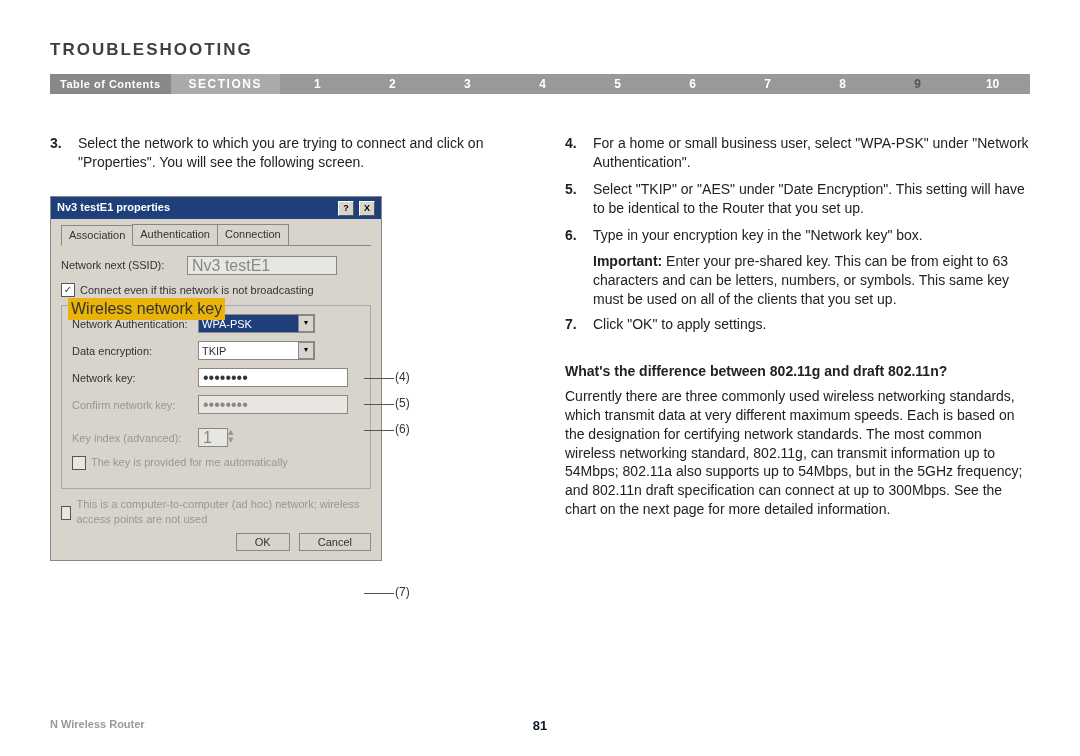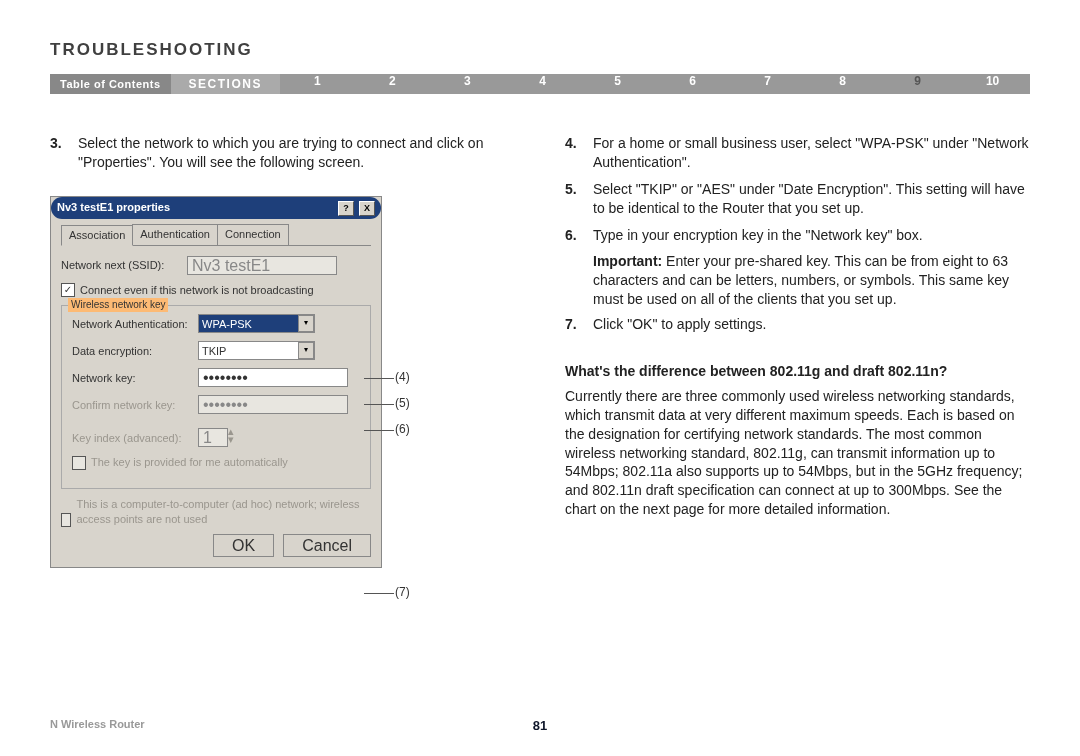--- a/index.html
+++ b/index.html
@@ -20,20 +20,21 @@
     font-size: 17px;
     color: #404040;
     margin-bottom: 14px;
   }
   .navbar {
     background: #999;
     color: #fff;
     font-size: 12px;
     height: 20px;
     display: flex;
+    align-items: center;
     font-weight: bold;
   }
   .nav-toc {
     background: #888;
     padding: 0 10px;
     line-height: 20px;
     font-size: 11px;
     letter-spacing: 0.5px;
   }
   .nav-sections {
@@ -87,21 +88,20 @@
   }
   .dlg-title {
     background: #1e3f7a;
     color: #fff;
     padding: 3px 6px;
     font-weight: bold;
     font-size: 11px;
     display: flex;
     justify-content: space-between;
     align-items: center;
-    border-radius: 11px;
   }
   .dlg-title-btns span {
     display:inline-block; width:14px;height:13px;background:#d8d4cc;border:1px solid #fff;border-right-color:#555;border-bottom-color:#555;margin-left:2px;font-size:9px;text-align:center;color:#000;line-height:12px;font-weight:bold;
   }
   .dlg-body { padding: 5px 10px 10px 10px; }
   .tabs { display:flex; border-bottom:1px solid #888; margin-bottom:10px; }
   .tab { background:#d8d4cc; border:1px solid #888; border-bottom:none; padding:2px 7px; font-size:11px; margin-right:-1px; position:relative; }
   .tab.active { background:#d8d4cc; top:1px; border-bottom:1px solid #d8d4cc; }
   .row { display:flex; align-items:center; margin-bottom:8px; gap:6px; }
   .row label { width:120px; }
@@ -118,25 +118,25 @@
   .txt.ro { background:#e8e6e0; color:#888; }
   .sel {
     border:1px solid #888; background:#fff; height:17px; width:112px;
     display:flex; justify-content:space-between; align-items:center; padding:0 0 0 3px; font-size:11px;
   }
   .sel.hi { background:#1e3f7a; color:#fff; }
   .sel .arrow { width:14px; height:15px; background:#d8d4cc; border:1px solid #888; font-size:8px; text-align:center; line-height:13px; color:#000; }
   .chk { display:flex; align-items:center; gap:5px; margin-bottom:8px; }
   .chk-box { width:12px;height:12px;border:1px solid #555;background:#fff;font-size:10px; text-align:center; line-height:11px; }
   .fieldset { border:1px solid #aaa; padding:8px 10px 10px 10px; margin-bottom:8px; position:relative; }
-  .fieldset .legend { position:absolute; top:-8px; left:6px; background:#fdba74; padding:0 3px; font-size:10px; }
+  .fieldset .legend { position:absolute; top:-8px; left:6px; background:#eab308; padding:0 3px; font-size:16px; }
   .dim { color:#9a968e; }
   .btns { text-align:right; margin-top:6px; }
   .btn {
-    border:1px solid #888; background:#d8d4cc; padding:2px 18px; font-size:16px; margin-left:6px;
+    border:1px solid #888; background:#d8d4cc; padding:2px 18px; font-size:11px; margin-left:6px;
   }
   .callout {
     position:absolute; font-size:12px; color:#333;
   }
   .callout .line {
     position:absolute; border-top:1px solid #555; width:30px; right:16px; top:9px;
   }
 </style>
 </head>
 <body>
@@ -222,21 +222,21 @@
                     <span class="arrow" style="width:13px;height:8px;line-height:6px;">▴</span>
                     <span class="arrow" style="width:13px;height:8px;line-height:6px;">▾</span>
                   </div>
                 </div>
               </div>
               <div class="chk dim">
                 <div class="chk-box" style="background:#e8e6e0;"></div>
                 <span>The key is provided for me automatically</span>
               </div>
             </div>
-            <div class="chk dim" style="align-items:flex-end;">
+            <div class="chk dim" style="align-items:center;">
               <div class="chk-box" style="background:#e8e6e0;margin-top:2px;"></div>
               <span>This is a computer-to-computer (ad hoc) network; wireless access points are not used</span>
             </div>
             <div class="btns">
               <span class="btn">OK</span>
               <span class="btn">Cancel</span>
             </div>
           </div>
         </div>
 

